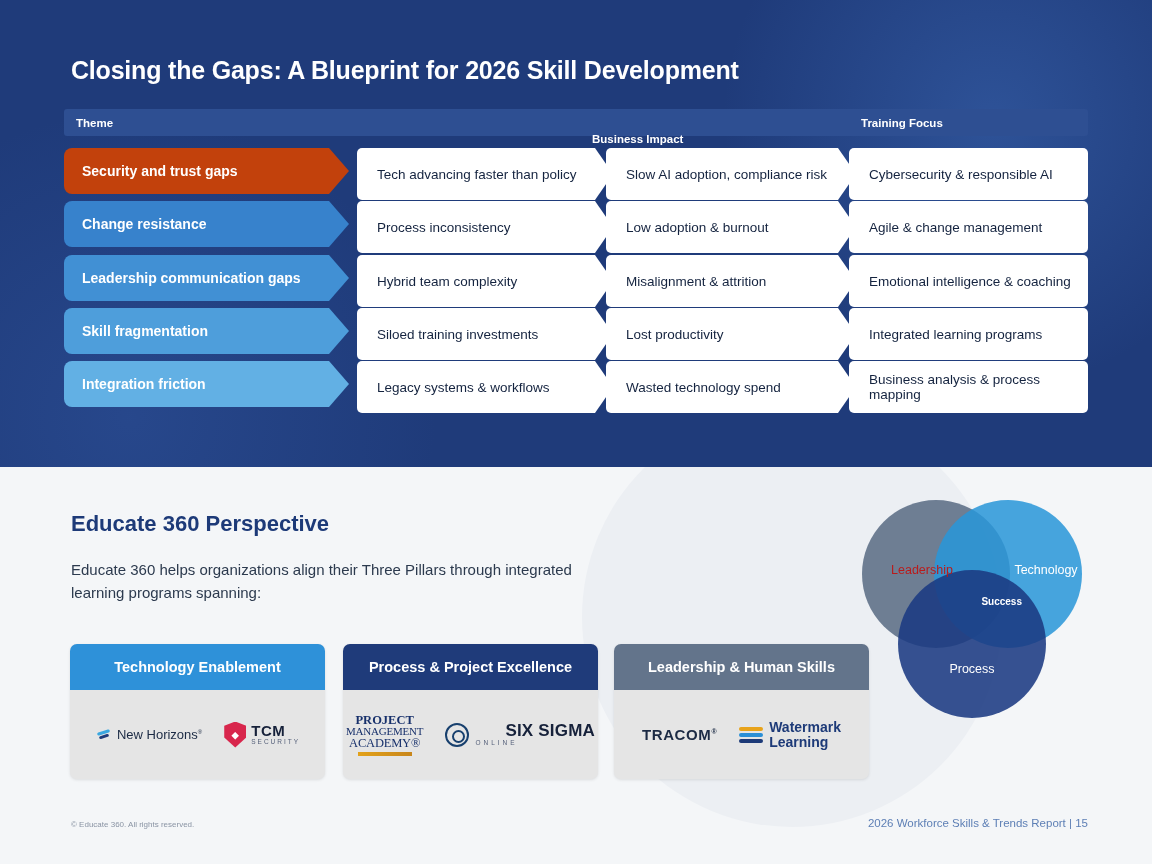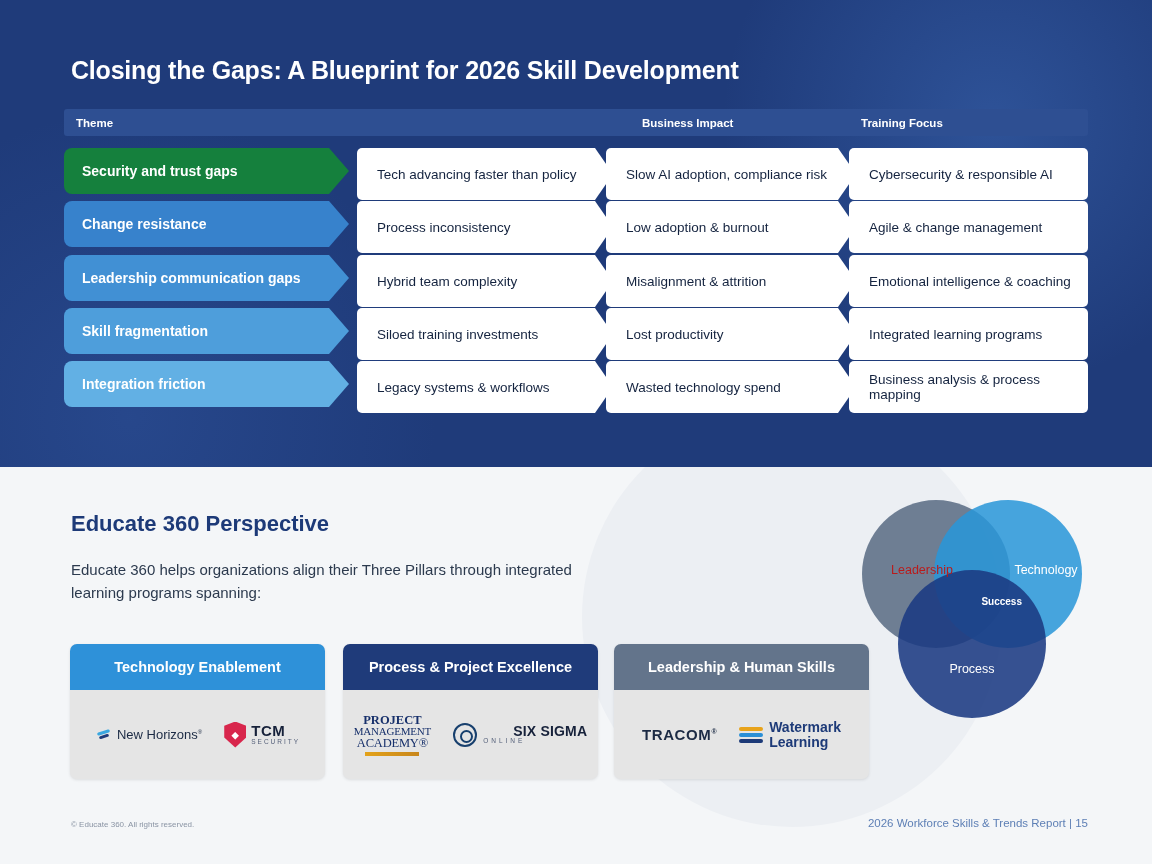--- a/index.html
+++ b/index.html
@@ -41,21 +41,21 @@
     background: #2e4f92;
     border-radius: 3px;
   }
   .tbl-head .cell {
     position: absolute; top: 0; height: 27px;
     display: flex; align-items: center;
     font-size: 11.5px; font-weight: bold; color: #ffffff;
   }
   .th0 { left: 12px; }
   .th1 { left: 304px; margin-top: 33px; }
-  .th2 { left: 578px; }
+  .th2 { left: 528px; margin-top: 16px; }
   .th3 { left: 797px; }
 
   
   .row { position: absolute; left: 0; width: 1152px; height: 46px; }
 
   
   .chev {
     position: absolute; left: 64px; top: 0;
     width: 285px; height: 46px;
     display: flex; align-items: center;
@@ -151,21 +151,21 @@
   .logo-ss { display:flex; align-items:center; gap:6px; }
   .logo-ss .mark {
     width:24px; height:24px; border-radius:50%;
     border:2.5px solid #18406e; position:relative;
   }
   .logo-ss .mark::after {
     content:""; position:absolute; left:5px; top:5px; width:9px; height:9px;
     border-radius:50%; border:2.5px solid #18406e;
   }
   .logo-ss .tt { line-height:1.05; }
-  .logo-ss .tt .a { font-size:14px; font-weight:bold; color:#16213a; letter-spacing:0.2px;margin-left:30px; }
+  .logo-ss .tt .a { font-size:17px; font-weight:bold; color:#16213a; letter-spacing:0.2px;margin-left:30px; }
   .logo-ss .tt .b { font-size:6.5px; color:#55607a; letter-spacing:3px; }
 
   .logo-tracom { font-size:15px; font-weight:bold; color:#1b2a44; letter-spacing:0.6px; }
   .logo-tracom sup { font-size:7px; vertical-align: super; }
 
   .logo-wm { display:flex; align-items:center; gap:6px; }
   .logo-wm .wave { width:24px; height:18px; position:relative; }
   .logo-wm .wave span { position:absolute; left:0; width:24px; height:4px; border-radius:3px; }
   .logo-wm .w1 { top:1px; background:#e8a31b; }
   .logo-wm .w2 { top:7px; background:#2b8fd6; }
@@ -210,21 +210,21 @@
   <div class="slide-title">Closing the Gaps: A Blueprint for 2026 Skill Development</div>
 
   <div class="tbl-head">
     <div class="cell th0">Theme</div>
     <div class="cell th1">Root Cause</div>
     <div class="cell th2">Business Impact</div>
     <div class="cell th3">Training Focus</div>
   </div>
 
   <div class="row" style="top:148px">
-    <div class="chev" style="background:#15803d">Security and trust gaps</div>
+    <div class="chev" style="background:#c2410c">Security and trust gaps</div>
     <div class="cellbox arrow c1">Tech advancing faster than policy</div>
     <div class="cellbox arrow c2">Slow AI adoption, compliance risk</div>
     <div class="cellbox c3">Cybersecurity &amp; responsible AI</div>
   </div>
 
   <div class="row" style="top:201px">
     <div class="chev" style="background:#3782cc">Change resistance</div>
     <div class="cellbox arrow c1">Process inconsistency</div>
     <div class="cellbox arrow c2">Low adoption &amp; burnout</div>
     <div class="cellbox c3">Agile &amp; change management</div>

